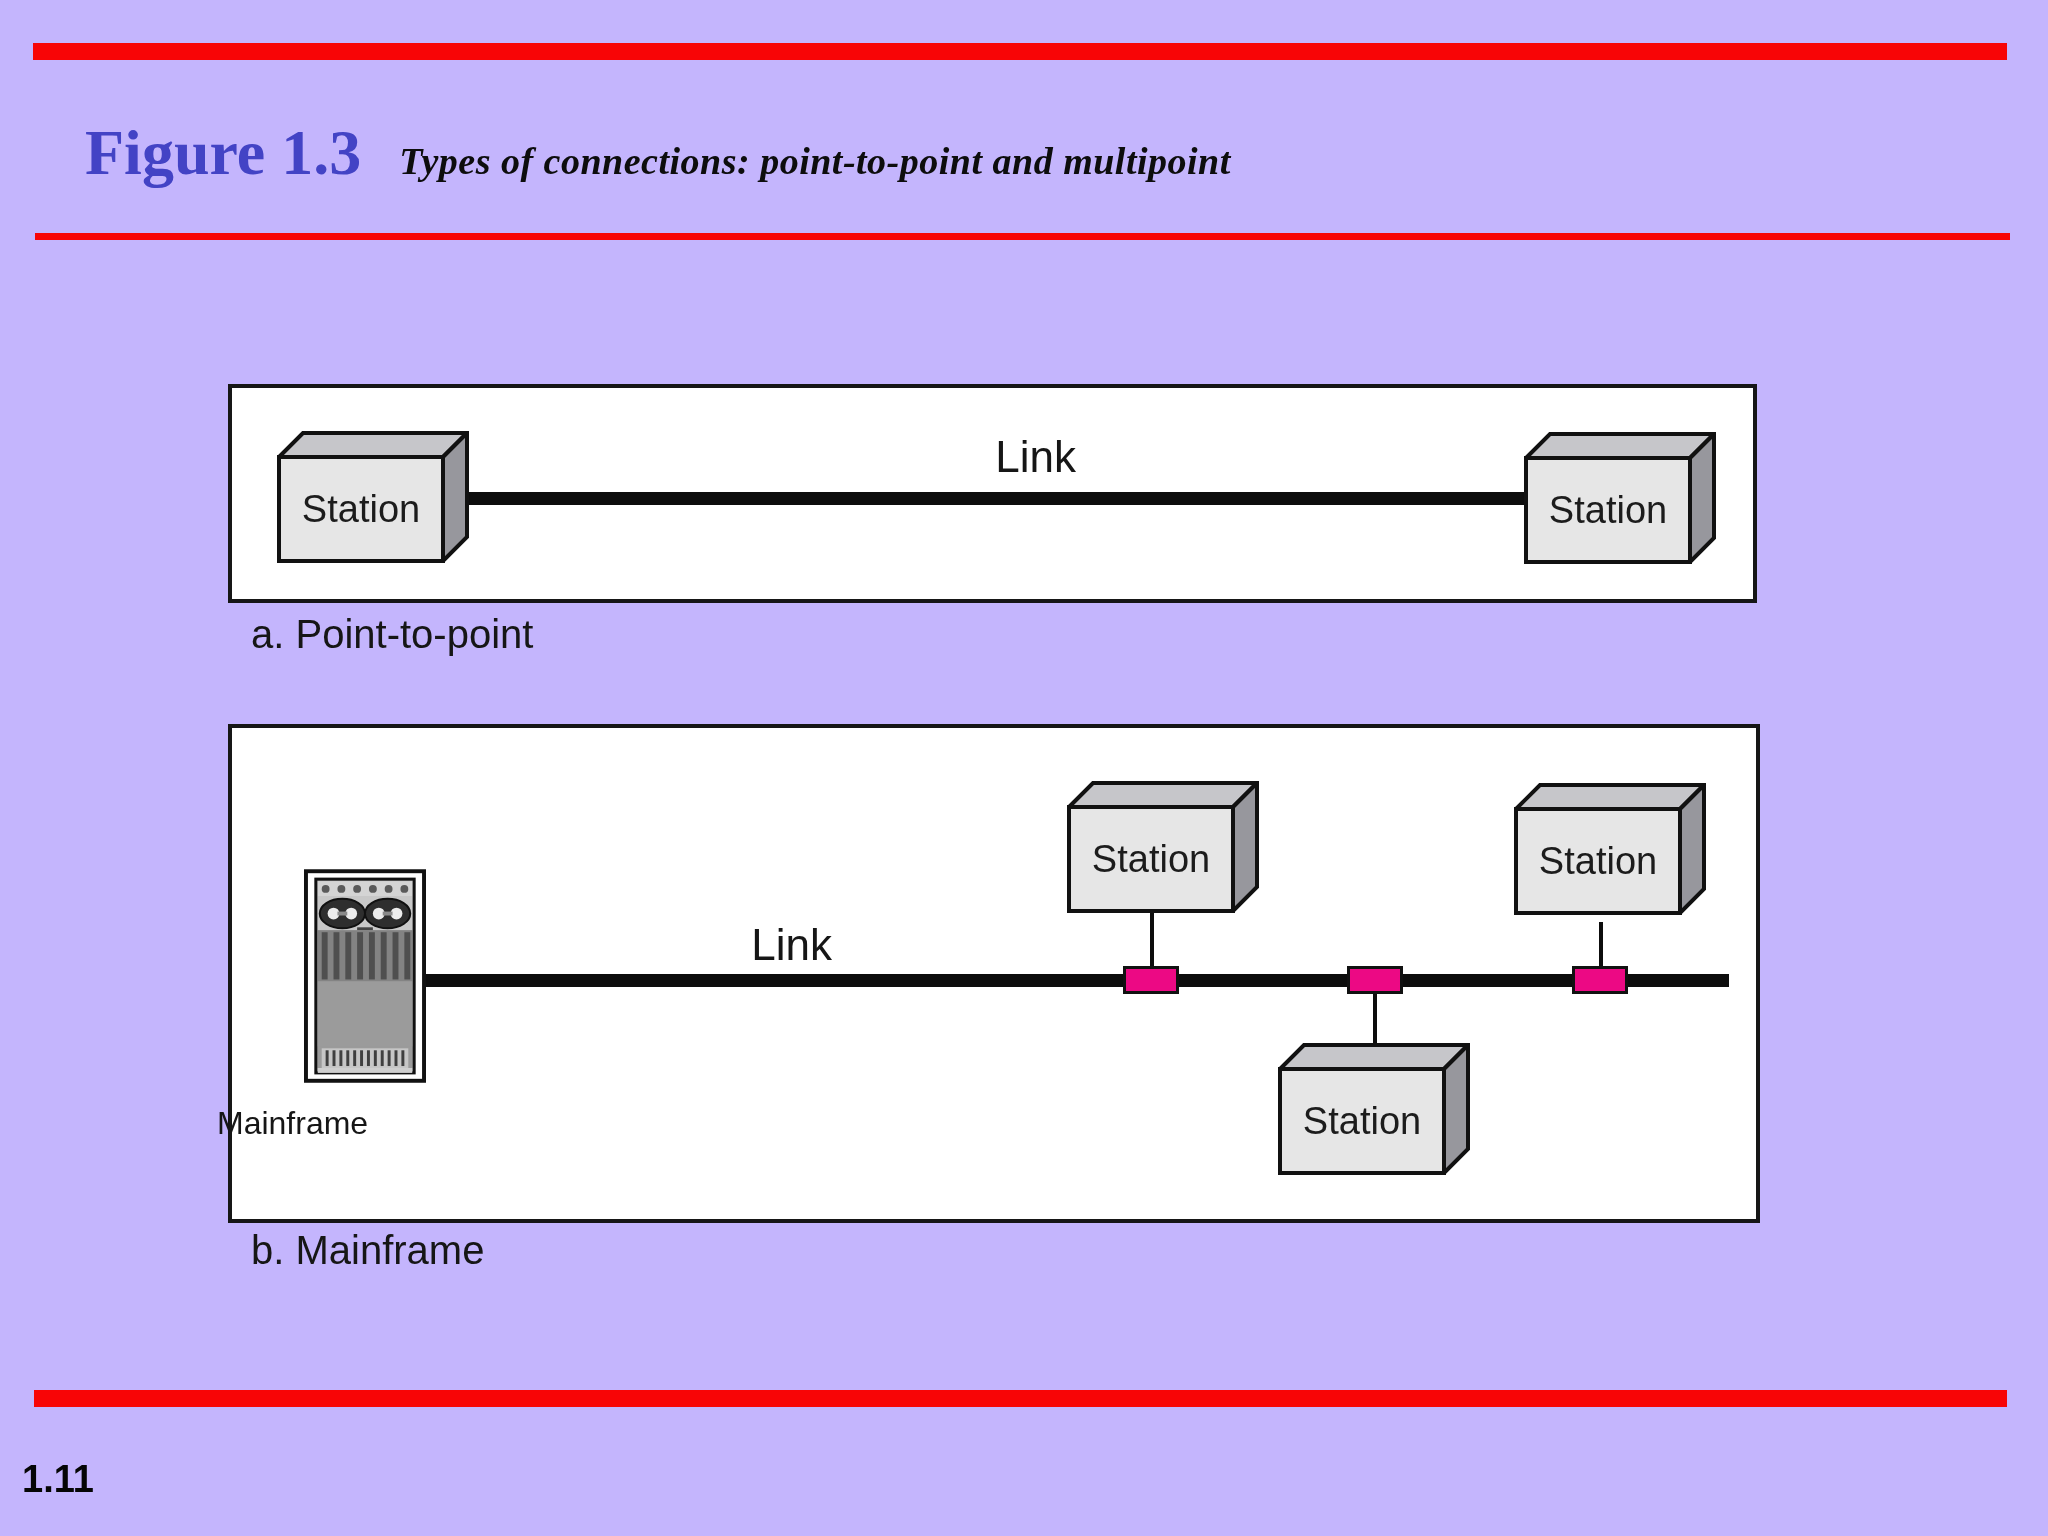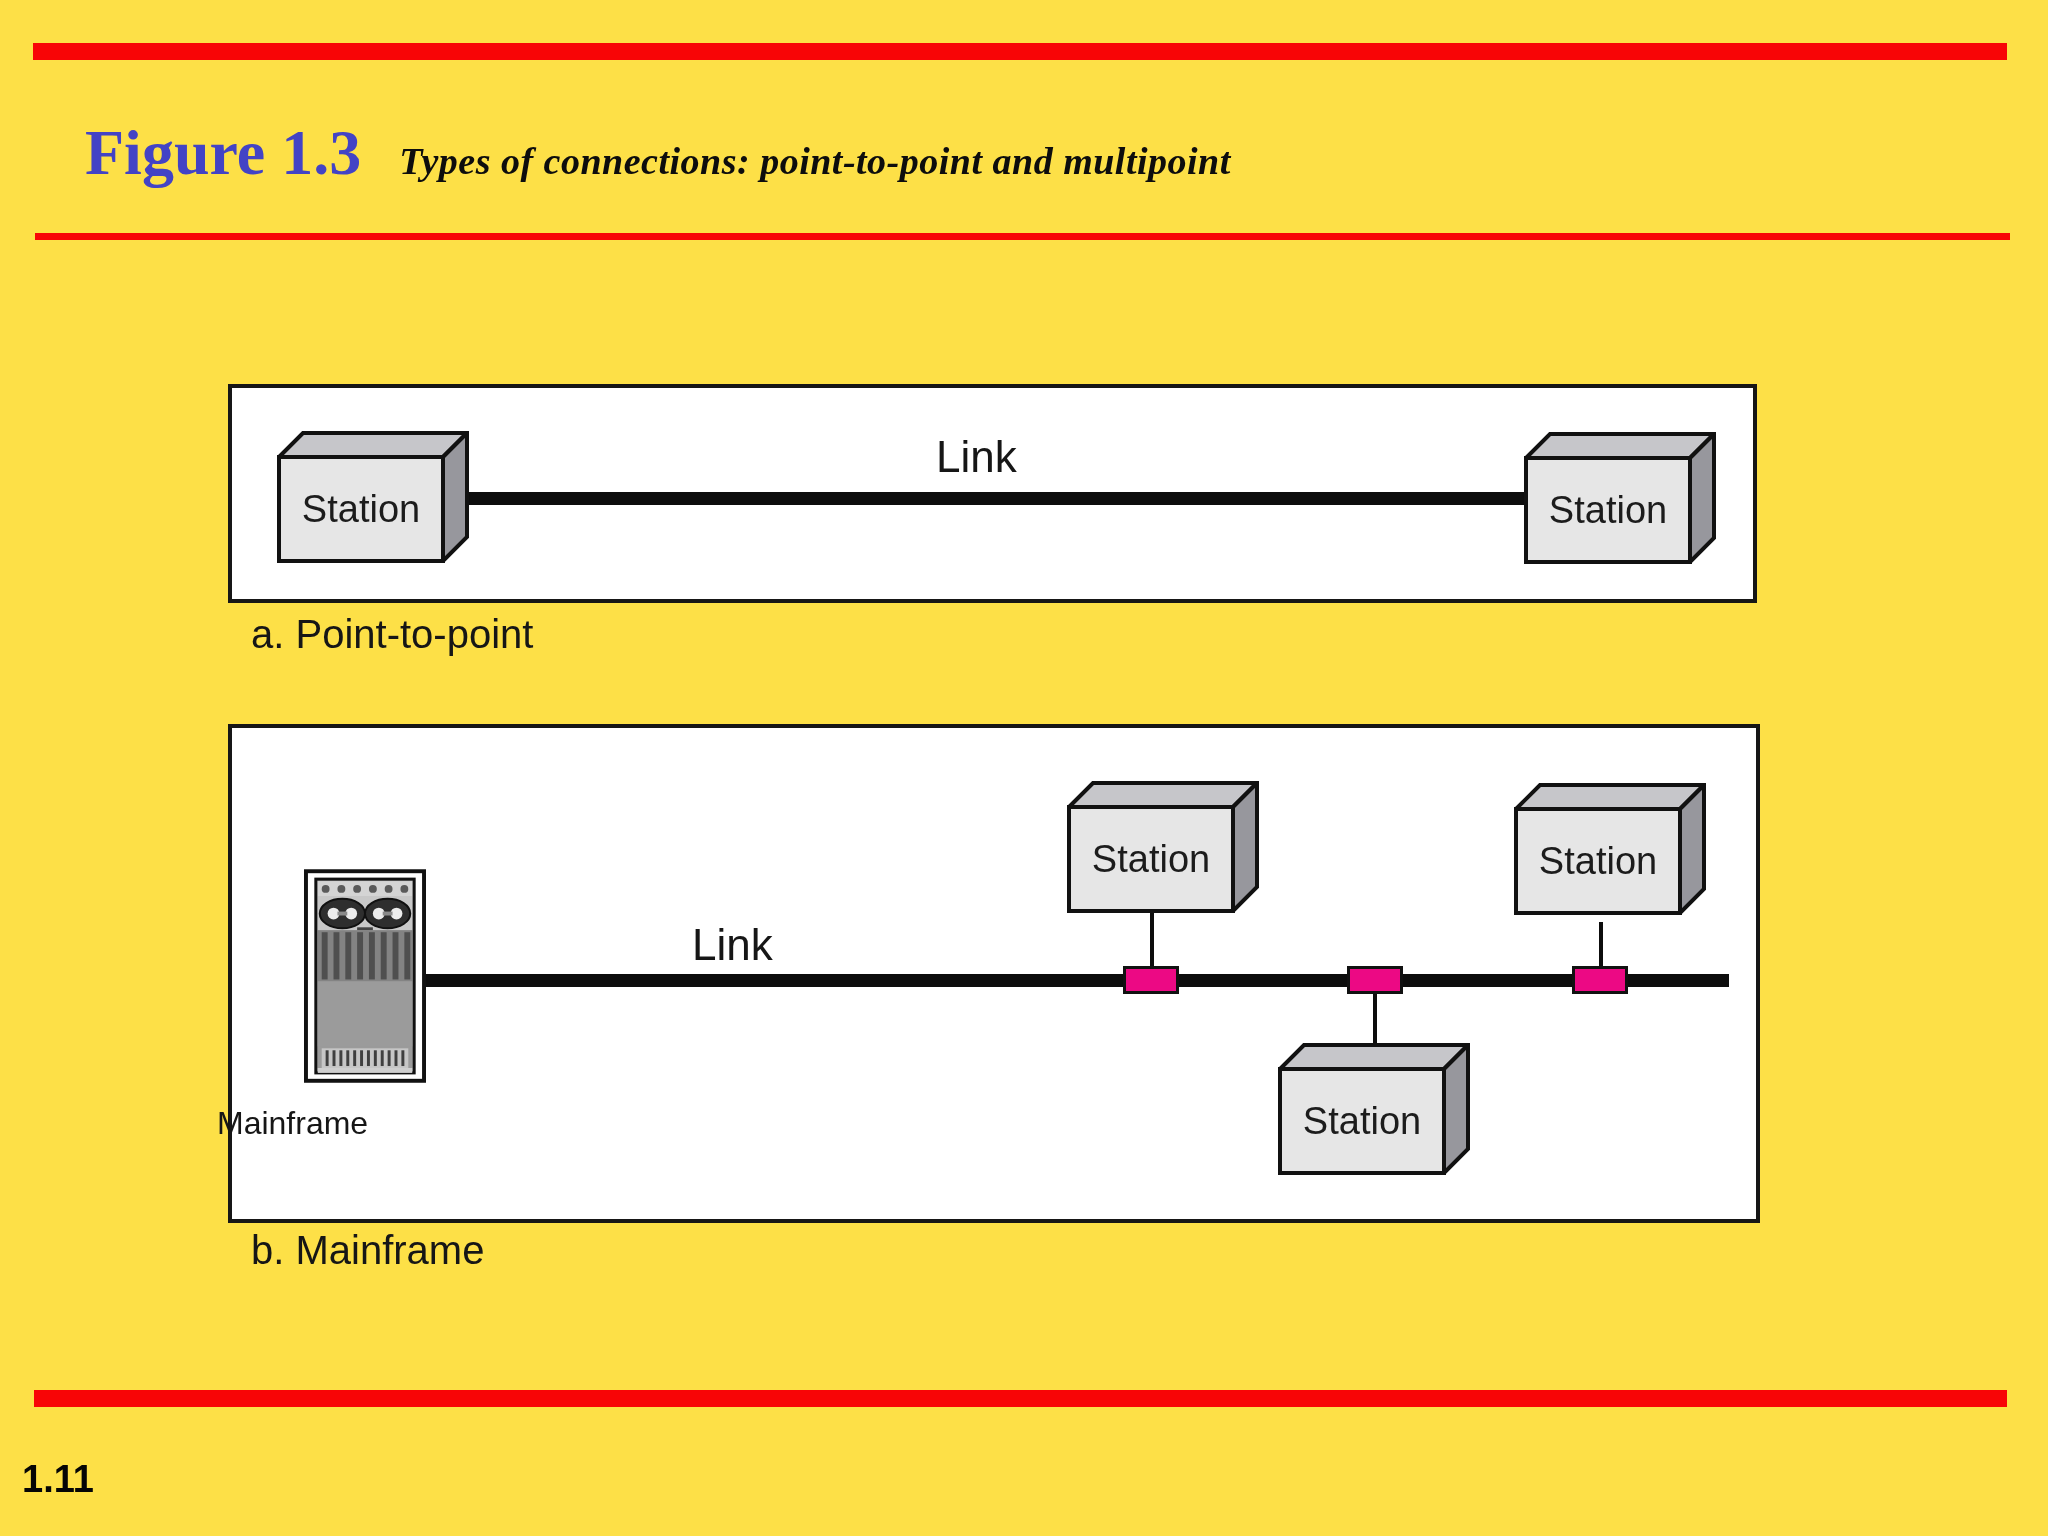--- a/index.html
+++ b/index.html
@@ -1,19 +1,19 @@
 <!DOCTYPE html>
 <html style="--accent-red: #f80506; --title-blue: #4343c5; --tap-pink: #ec0984;"><head>
 <meta charset="utf-8">
 <style>
   html,body{margin:0;padding:0;background:#ffffff;}
   .slide{
     position:relative;
     width:2048px;height:1536px;
-    background:#fde047;
+    background:#c4b5fd;
     overflow:hidden;
     font-family:"Liberation Sans", sans-serif;
     color:#111;
   }
   .rule{position:absolute;background:var(--accent-red,#f80506);}
   .rule-top{left:33px;top:43px;width:1974px;height:17px;}
   .rule-title{left:35px;top:233px;width:1975px;height:7px;}
   .rule-bottom{left:34px;top:1390px;width:1973px;height:17px;}
 
   .title-row{
@@ -41,21 +41,21 @@
   .caption{
     position:absolute;font-size:40px;color:#161616;letter-spacing:0px;margin-left:18px;
   }
   .caption-a{left:233px;top:612px;}
   .caption-b{left:233px;top:1228px;}
 
   .hline{position:absolute;background:#0d0d0d;height:13px;}
   .vline{position:absolute;background:#0d0d0d;width:4px;}
 
   .link-label{
-    position:absolute;width:140px;text-align:left;
+    position:absolute;width:140px;text-align:right;
     font-size:44px;color:#161616;
   }
 
   .station{position:absolute;width:192px;height:132px;}
   .station svg{display:block;width:100%;height:100%;}
   .station text{
     font-family:"Liberation Sans", sans-serif;
     font-size:38px;fill:#1c1c1c;
   }
 

